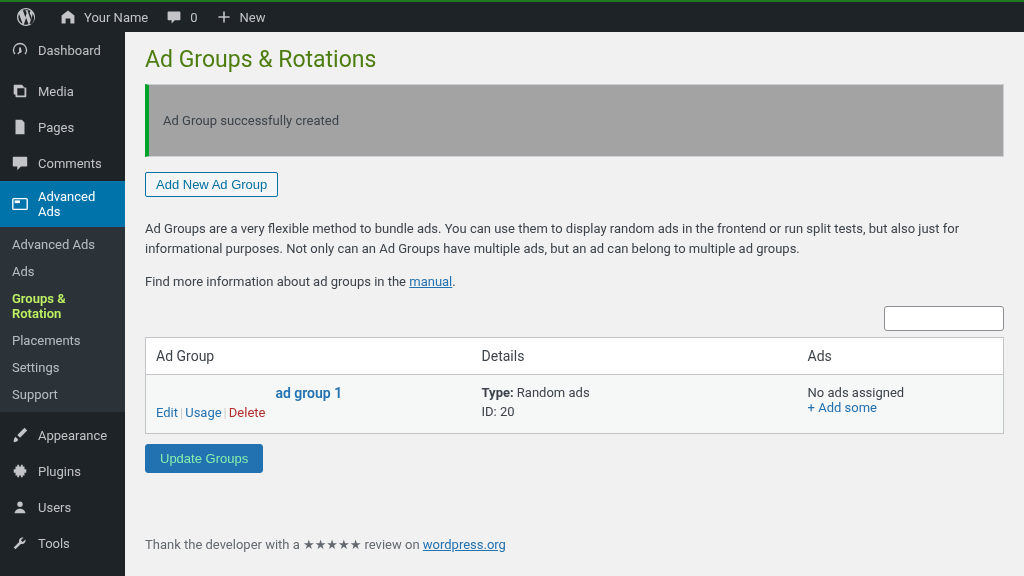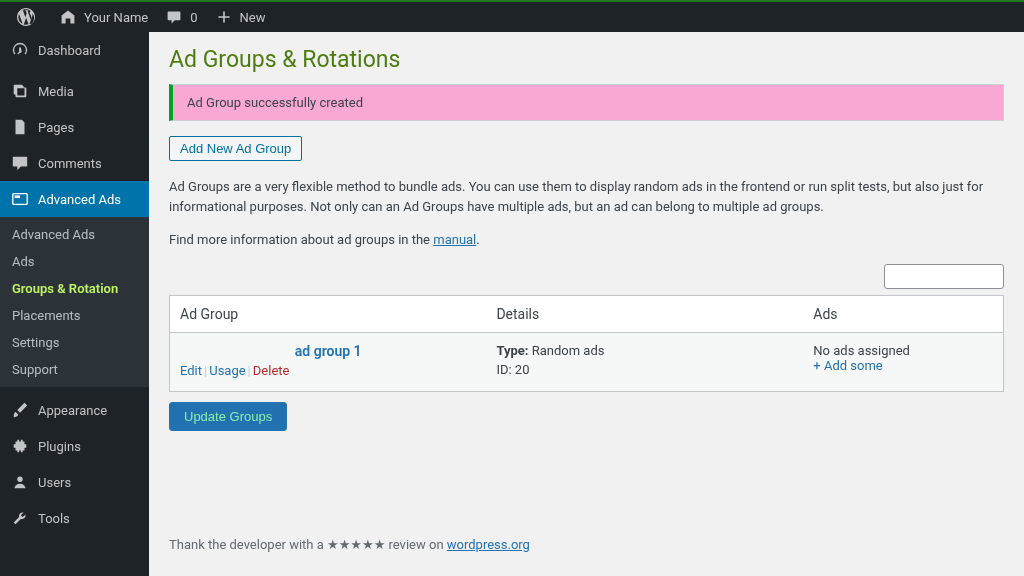--- a/index.html
+++ b/index.html
@@ -4,34 +4,34 @@
 <style>
 * { margin: 0; padding: 0; box-sizing: border-box; }
 body { font-family: -apple-system, BlinkMacSystemFont, "Segoe UI", Roboto, sans-serif; font-size: 13px; background: #f1f1f1; color: #3c434a; width: 1024px; height: 576px; overflow: hidden; position: relative; }
 
 .topbar { background: #1d2327; color: #c3c4c7; height: 32px; display: flex; align-items: center; padding: 0 8px; border-top: 2px solid #1e7a1e; }
 .topbar-item { display: flex; align-items: center; padding: 0 8px; height: 32px; cursor: pointer; font-size: 13px; }
 .topbar-icon { width: 20px; height: 20px; display: inline-flex; align-items: center; justify-content: center; margin-right: 6px; }
 
 .container { display: flex; height: calc(576px - 32px); }
 
-.sidebar { width: 149px; background: #1d2327; color: #c3c4c7; overflow-y: auto; flex-shrink: 0; }
+.sidebar { width: 125px; background: #1d2327; color: #c3c4c7; overflow-y: auto; flex-shrink: 0; }
 .menu-item { display: flex; align-items: center; padding: 8px 8px 8px 10px; cursor: pointer; font-size: 13px; position: relative; }
 .menu-item.active { background: #0073aa; color: #fff; }
 .menu-item.active::after { content: ""; position: absolute; right: -8px; top: 50%; transform: translateY(-50%); border: 8px solid transparent; border-right-color: #f1f1f1; }
 .menu-icon { width: 20px; height: 20px; display: inline-flex; align-items: center; justify-content: center; margin-right: 8px; flex-shrink: 0; }
 .submenu { background: #2c3338; padding: 4px 0; }
 .submenu-item { padding: 6px 12px; font-size: 13px; cursor: pointer; color: rgba(240,246,252,0.7); }
 .submenu-item.current { color: #bef264; font-weight: 600; }
 .separator { height: 5px; }
 
 .main { flex: 1; padding: 0 20px; overflow: auto; position: relative; }
 .page-title { font-size: 23px; font-weight: 400; padding: 14px 0 6px; color: #4d7c0f; }
-.notice { border: 1px solid #ccd0d4; border-left: 4px solid #00a32a; background: #f9a8d4; padding: 10px 14px; margin: 5px 0 15px; }
-.add-new-btn { display: inline-block; border: 1px solid #0071a1; color: #0071a1; background: #f3f5f6; padding: 4px 10px; border-radius: 2px; cursor: pointer; font-size: 13px; margin-bottom: 10px; }
+.notice { border: 1px solid #ccd0d4; border-left: 4px solid #00a32a; background: #a3a3a3; padding: 28px 14px; margin: 5px 0 15px; }
+.add-new-btn { display: inline-block; border: 1px solid #0071a1; color: #0071a1; background: #f3f5f6; padding: 4px 10px; border-radius: 2px; cursor: pointer; font-size: 13px; margin-bottom: 16px; }
 .desc { margin: 6px 0 14px; color: #3c434a; line-height: 1.5; }
 .link { color: #2271b1; text-decoration: underline; cursor: pointer; }
 
 .search-wrap { display: flex; justify-content: flex-end; margin: 6px 0; }
 .search-input { border: 1px solid #8c8f94; padding: 4px 8px; border-radius: 3px; width: 120px; background: #fff; }
 
 table { width: 100%; border-collapse: collapse; background: #fff; border: 1px solid #c3c4c7; }
 th { text-align: left; padding: 10px; font-weight: 400; border-bottom: 1px solid #c3c4c7; font-size: 14px; }
 td { padding: 10px; vertical-align: top; font-size: 13px; background: #f6f7f7; }
 .row-title { color: #2271b1; font-weight: 600; font-size: 14px; cursor: pointer; text-align: center; }

